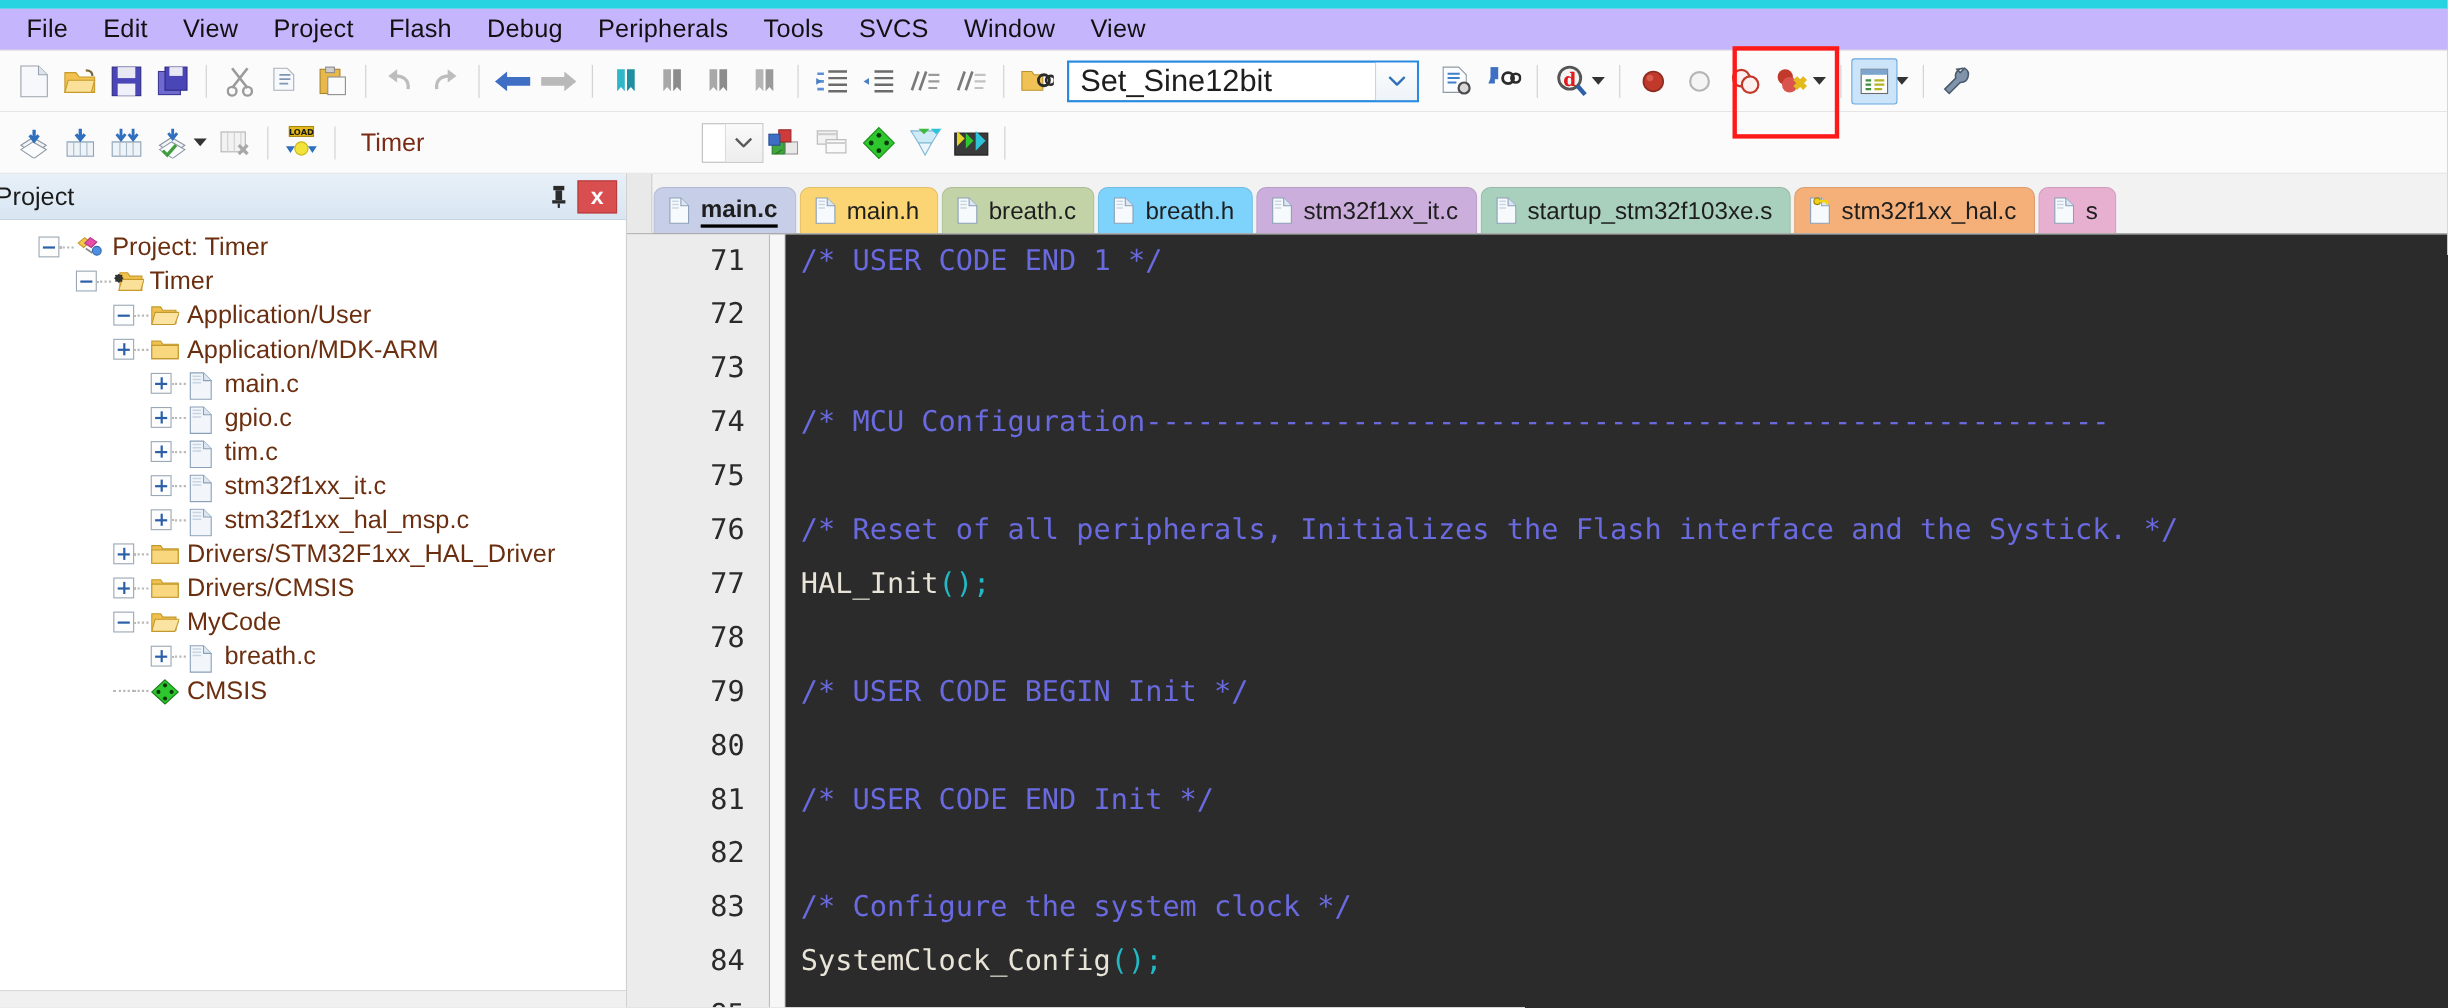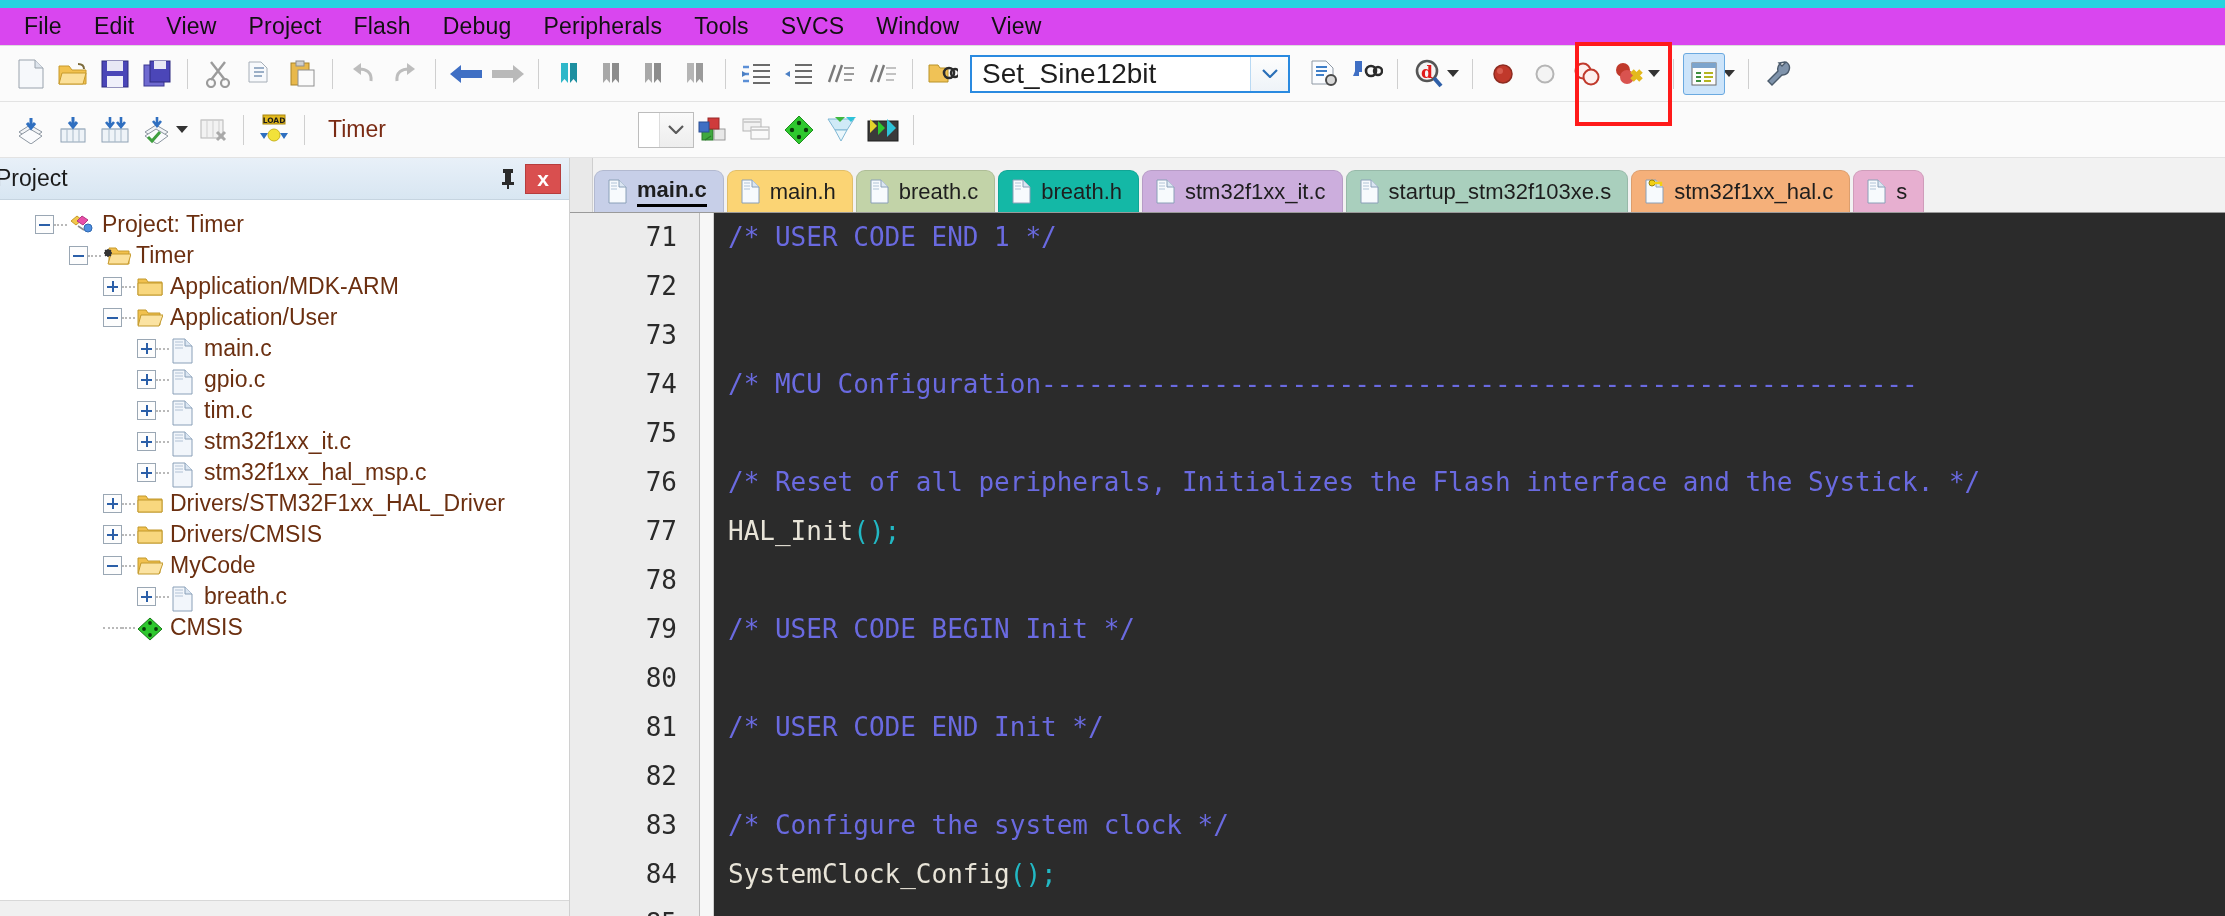--- a/index.html
+++ b/index.html
@@ -4,21 +4,21 @@
 <style>
   * { box-sizing: border-box; margin:0; padding:0; }
   html,body { width:2225px; height:916px; overflow:hidden; background:#fff;
     font-family:"Liberation Sans", sans-serif; }
 
   
   .accent-strip { height:8px; background:#27d3e0; width:100%; }
 
   
   .menubar { height:38px; display:flex; align-items:center; padding-left:8px;
-    background:#d946ef; border-bottom:1px solid #dcdcdc; }
+    background:#c4b5fd; border-bottom:1px solid #dcdcdc; }
   .menu-item { font-size:23px; color:#111; padding:2px 16px; white-space:nowrap;
     letter-spacing:.2px; }
 
   
   .toolbar { height:56px; display:flex; align-items:center; background:#fbfbfb;
     border-bottom:1px solid #e3e3e3; padding-left:10px; position:relative; }
   .tb-btn { width:42px; height:42px; display:flex; align-items:center;
     justify-content:center; position:relative; flex:0 0 auto; }
   .sep { width:1px; height:30px; background:#cfcfcf; margin:0 9px; flex:0 0 auto; }
   .caret { width:0;height:0;border-left:6px solid transparent;border-right:6px solid transparent;
@@ -546,40 +546,40 @@
               <path d="M8 9h20l-3 10H5z" fill="#fbe09a" stroke="#c79a2c"></path>
               <circle cx="5" cy="8" r="3.4" fill="#333"></circle>
               <path d="M1 8h8M5 4v8M2 5l6 6M8 5l-6 6" stroke="#333" stroke-width="1.3"></path>
             </svg></span>
           <span class="lbl">Timer</span>
         </div>
         <div class="trow">
           <span class="spacer-ind" style="width: 76px;"></span>
           <span class="tbox">
             <i class="h"></i>
+          </span>
+          <span class="dots"></span>
+          <span class="ico"><svg width="26" height="21" viewBox="0 0 26 21">
+              <path d="M1 3h8l2 3h12v12H1z" fill="#f1c14f" stroke="#c2992c"></path>
+              <path d="M4 8h22l-4 11H1z" fill="#fbe3a2" stroke="#c2992c"></path>
+            </svg></span>
+          <span class="lbl">Application/User</span>
+        </div>
+        <div class="trow">
+          <span class="spacer-ind" style="width: 76px;"></span>
+          <span class="tbox">
+            <i class="h"></i>
             <i class="v"></i>
           </span>
           <span class="dots"></span>
           <span class="ico"><svg width="26" height="21" viewBox="0 0 26 21">
               <path d="M1 3h8l2 3h14v13H1z" fill="#f1c14f" stroke="#c2992c"></path>
               <path d="M1 7h24v12H1z" fill="#f8d77e" stroke="#c2992c"></path>
             </svg></span>
           <span class="lbl">Application/MDK-ARM</span>
-        </div>
-        <div class="trow">
-          <span class="spacer-ind" style="width: 76px;"></span>
-          <span class="tbox">
-            <i class="h"></i>
-          </span>
-          <span class="dots"></span>
-          <span class="ico"><svg width="26" height="21" viewBox="0 0 26 21">
-              <path d="M1 3h8l2 3h12v12H1z" fill="#f1c14f" stroke="#c2992c"></path>
-              <path d="M4 8h22l-4 11H1z" fill="#fbe3a2" stroke="#c2992c"></path>
-            </svg></span>
-          <span class="lbl">Application/User</span>
         </div>
         <div class="trow">
           <span class="spacer-ind" style="width: 110px;"></span>
           <span class="tbox">
             <i class="h"></i>
             <i class="v"></i>
           </span>
           <span class="dots"></span>
           <span class="ico"><svg width="22" height="26" viewBox="0 0 22 26">
               <path d="M2 1h12l7 7v17H2z" fill="#f2f6fb" stroke="#8aa0b8"></path>
@@ -732,21 +732,21 @@
           <span class="tlab">main.h</span>
         </div>
         <div class="tab" style="background: rgb(194, 211, 168);">
           <span class="tico"><svg width="20" height="25" viewBox="0 0 20 25">
               <path d="M2 1h10l7 7v16H2z" fill="#f7fafd" stroke="#8aa0b8"></path>
               <path d="M12 1v7h7" fill="#dbe6f2" stroke="#8aa0b8"></path>
               <path d="M4 4h6M4 7h6M4 10h6" stroke="#c9d6e4" stroke-width="1.4"></path>
             </svg></span>
           <span class="tlab">breath.c</span>
         </div>
-        <div class="tab" style="background: #14b8a6;">
+        <div class="tab" style="background: #7dd3fc;">
           <span class="tico"><svg width="20" height="25" viewBox="0 0 20 25">
               <path d="M2 1h10l7 7v16H2z" fill="#f7fafd" stroke="#8aa0b8"></path>
               <path d="M12 1v7h7" fill="#dbe6f2" stroke="#8aa0b8"></path>
               <path d="M4 4h6M4 7h6M4 10h6" stroke="#c9d6e4" stroke-width="1.4"></path>
             </svg></span>
           <span class="tlab">breath.h</span>
         </div>
         <div class="tab" style="background: rgb(204, 174, 221);">
           <span class="tico"><svg width="20" height="25" viewBox="0 0 20 25">
               <path d="M2 1h10l7 7v16H2z" fill="#f7fafd" stroke="#8aa0b8"></path>

